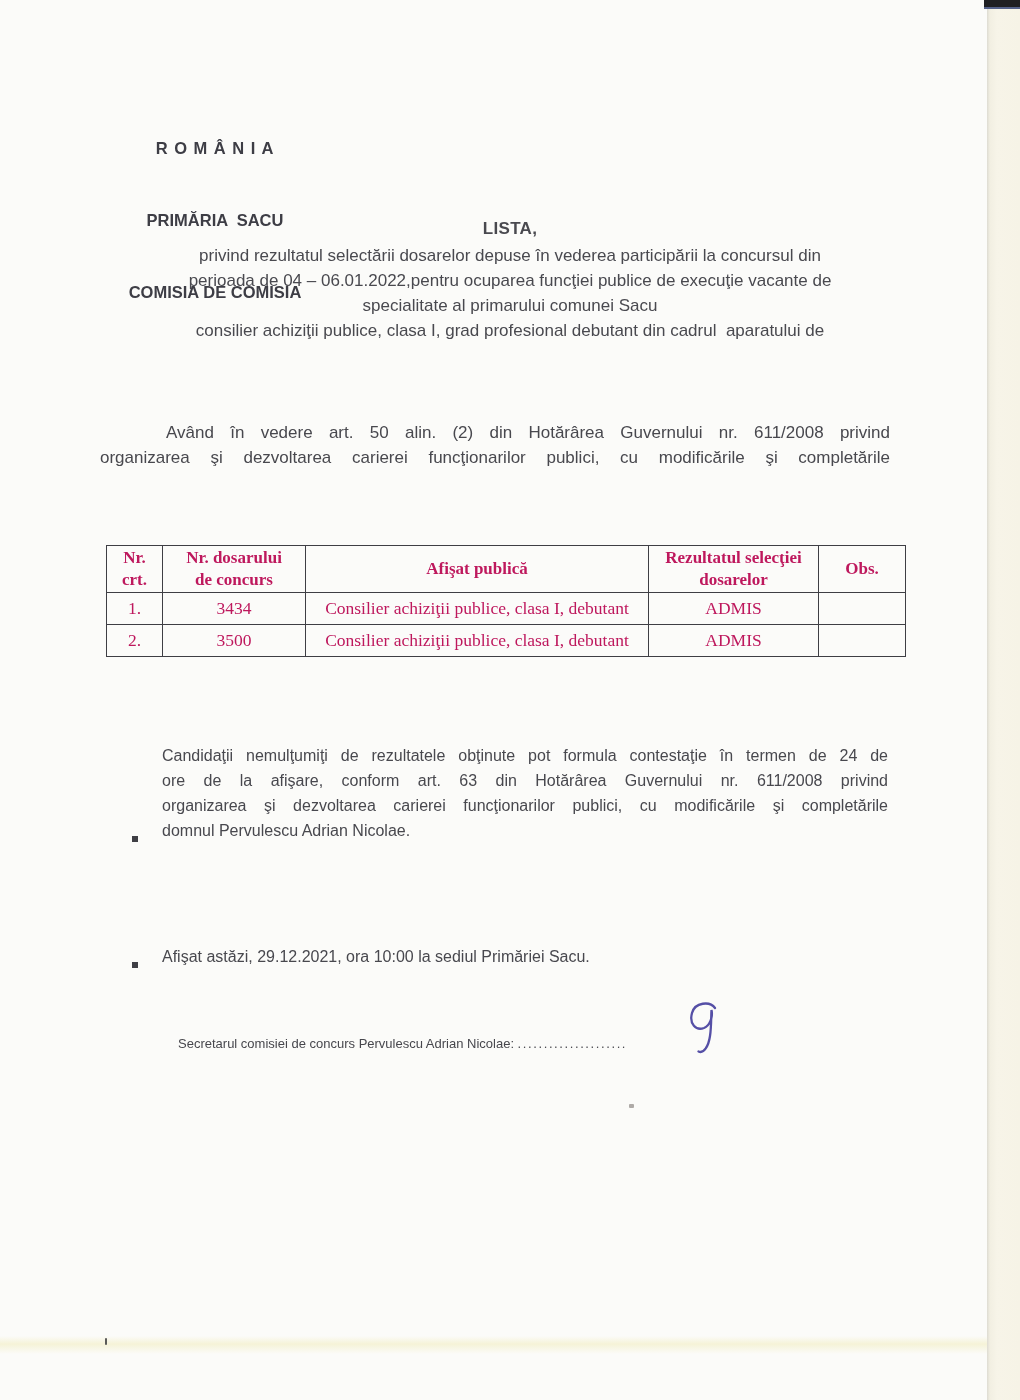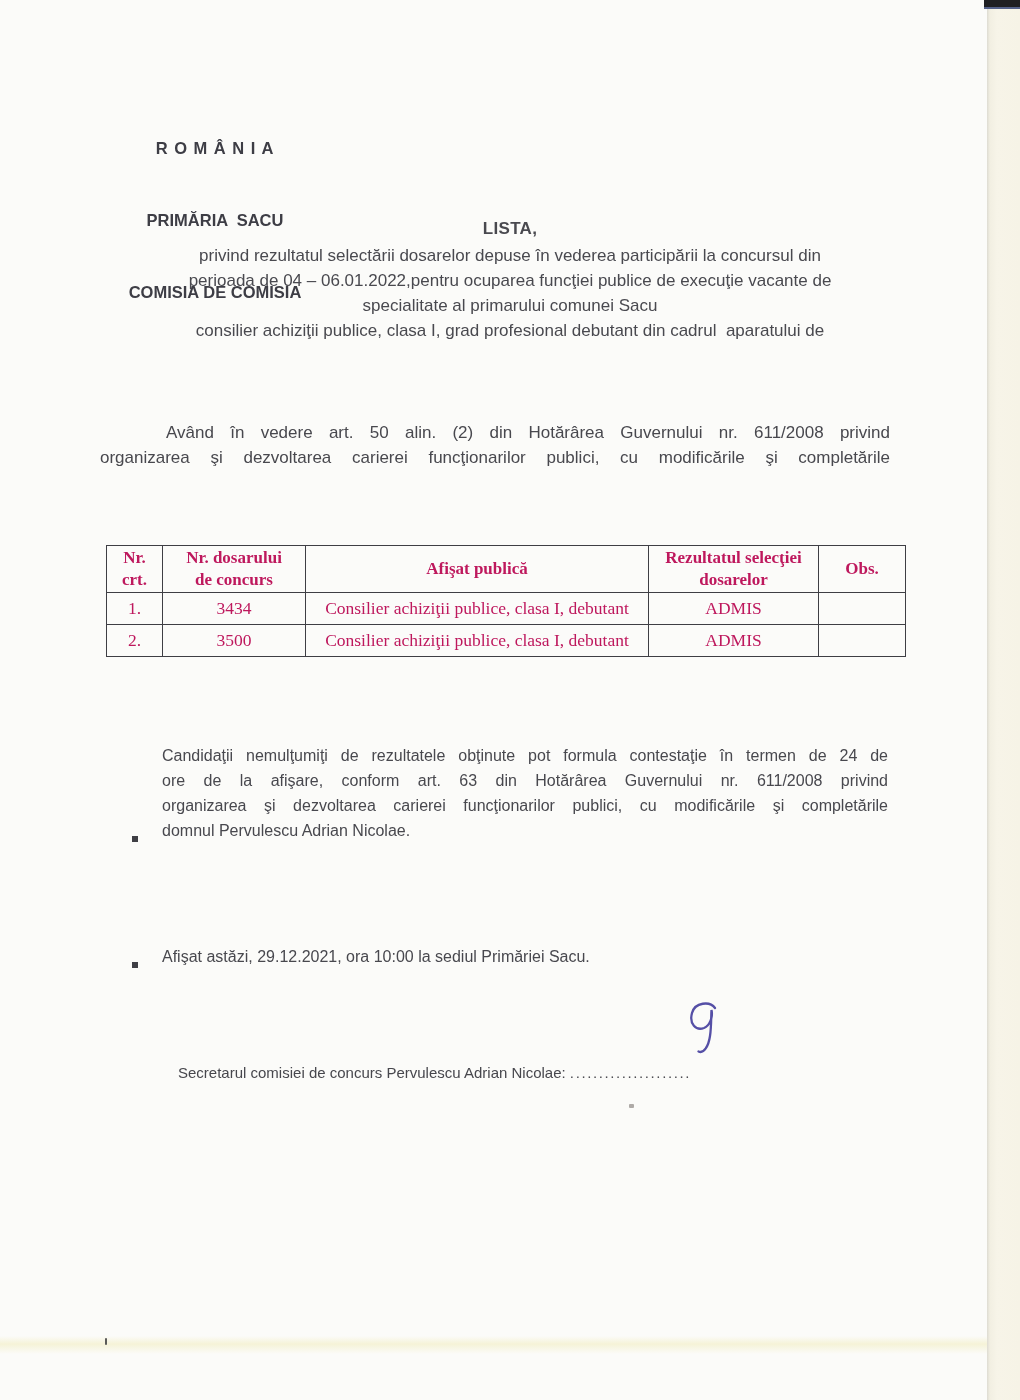--- a/index.html
+++ b/index.html
@@ -67,21 +67,21 @@
   }
   .bullet-marker::before {
     content: ""; position: absolute; left: 0; top: 0;
     width: 6px; height: 6px; background: #3f3f45;
   }
   .bullet-text { flex: 1 1 auto; }
 
   
   .signature-row {
     position: absolute; left: 178px; top: 1036px; width: 700px;
-    font-size: 15px; color: #47474d; white-space: nowrap; margin-top: 28px;
+    font-size: 13px; color: #47474d; white-space: nowrap;
   }
   .dots { letter-spacing: 1.6px; color: #4c4c52; }
   .signature-ink {
     position: absolute; left: 680px; top: 998px; width: 50px; height: 70px;
     pointer-events: none;
   }
 
   
   .scan-strip {
     position: absolute; right: 0; top: 0; width: 33px; height: 1400px;

